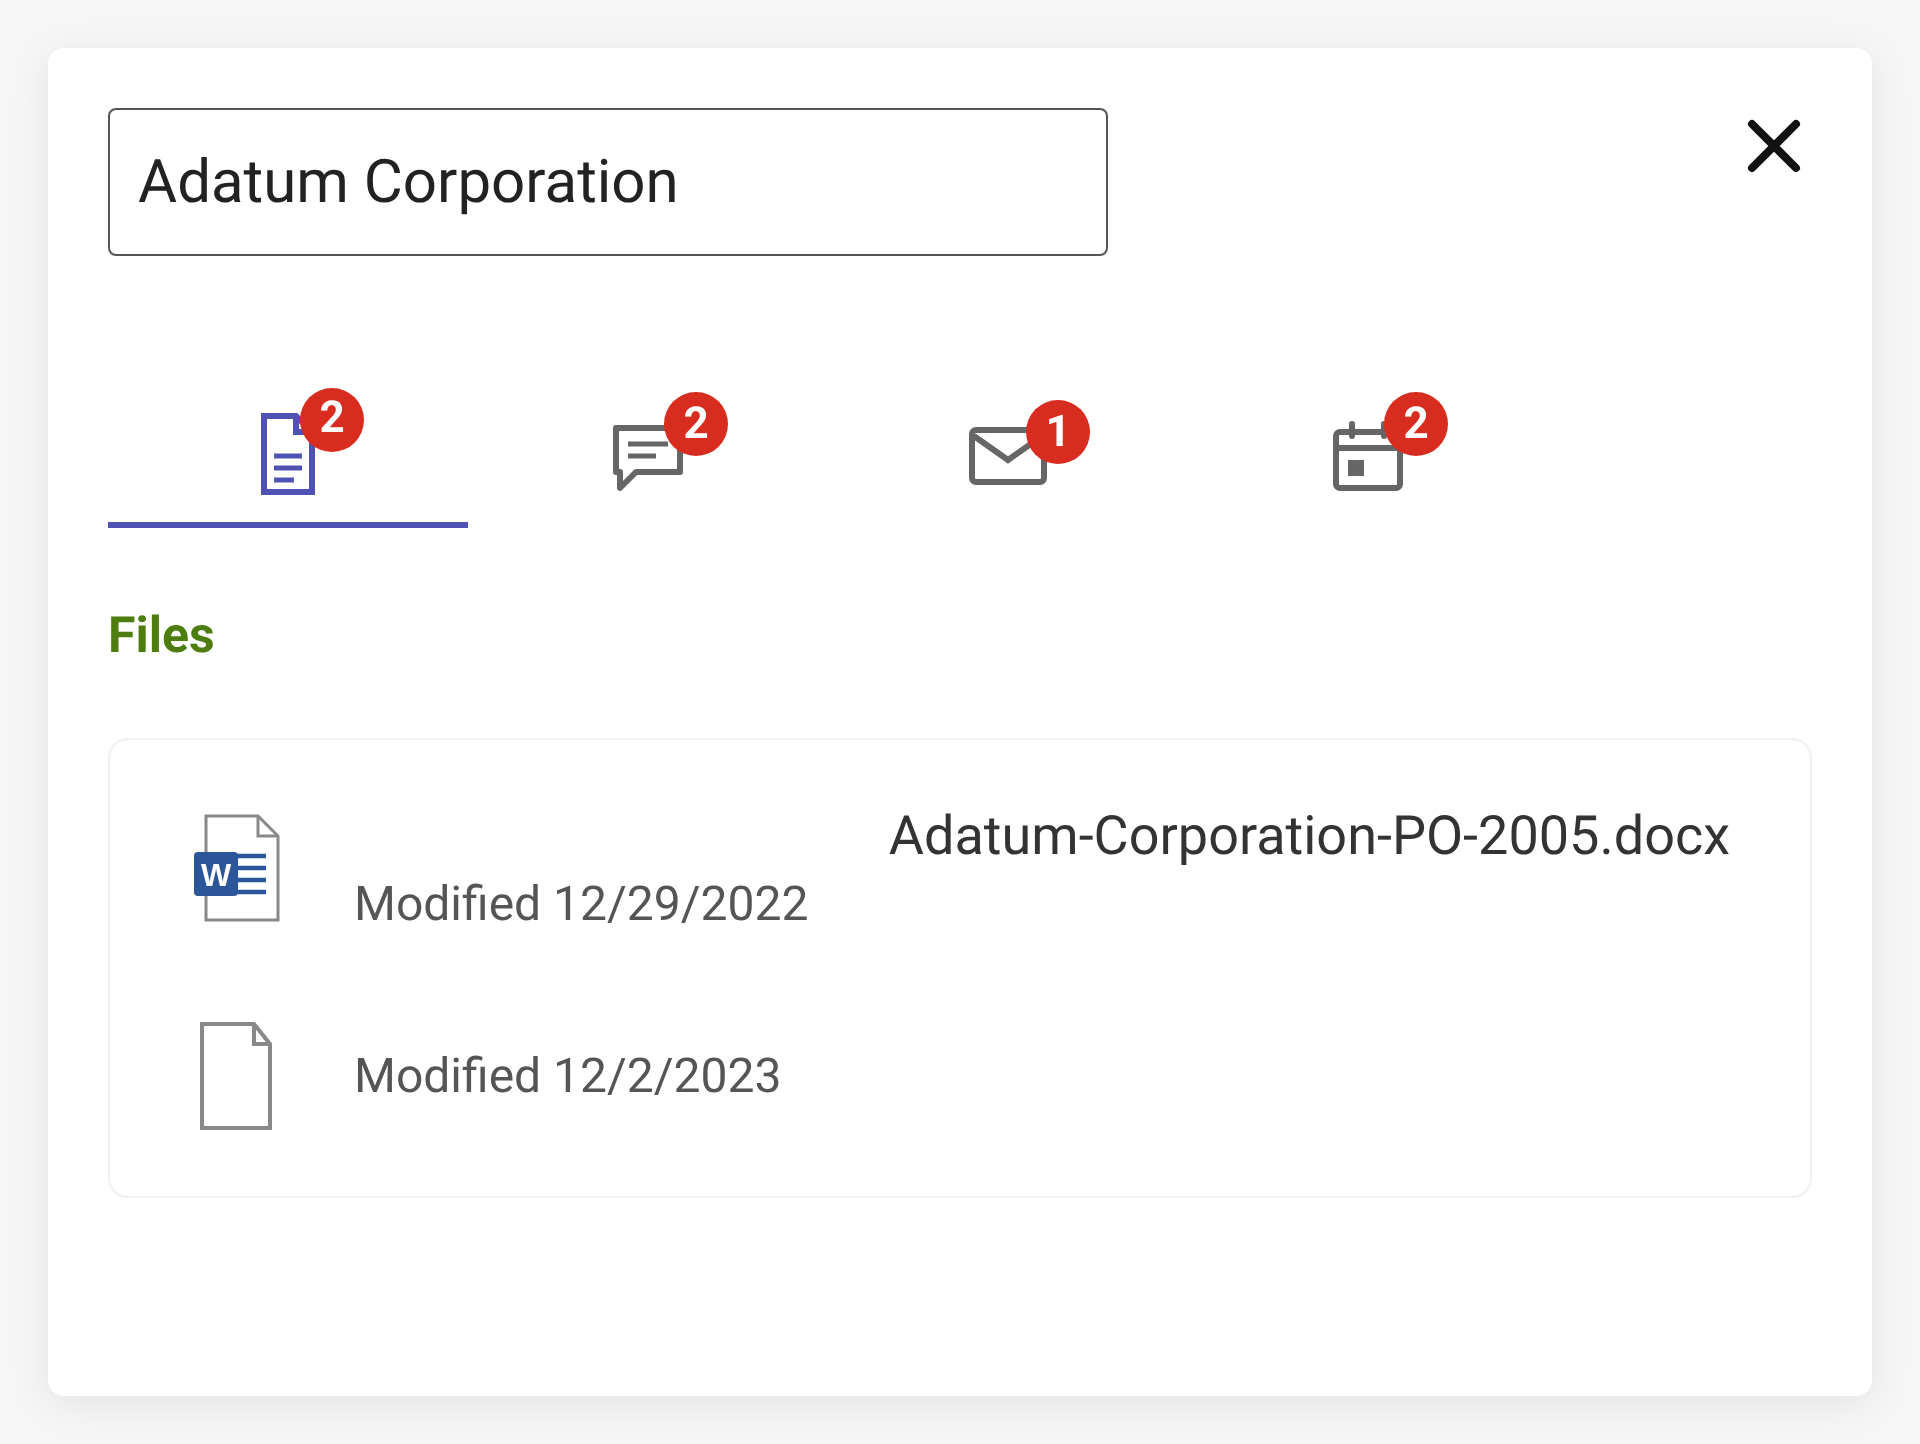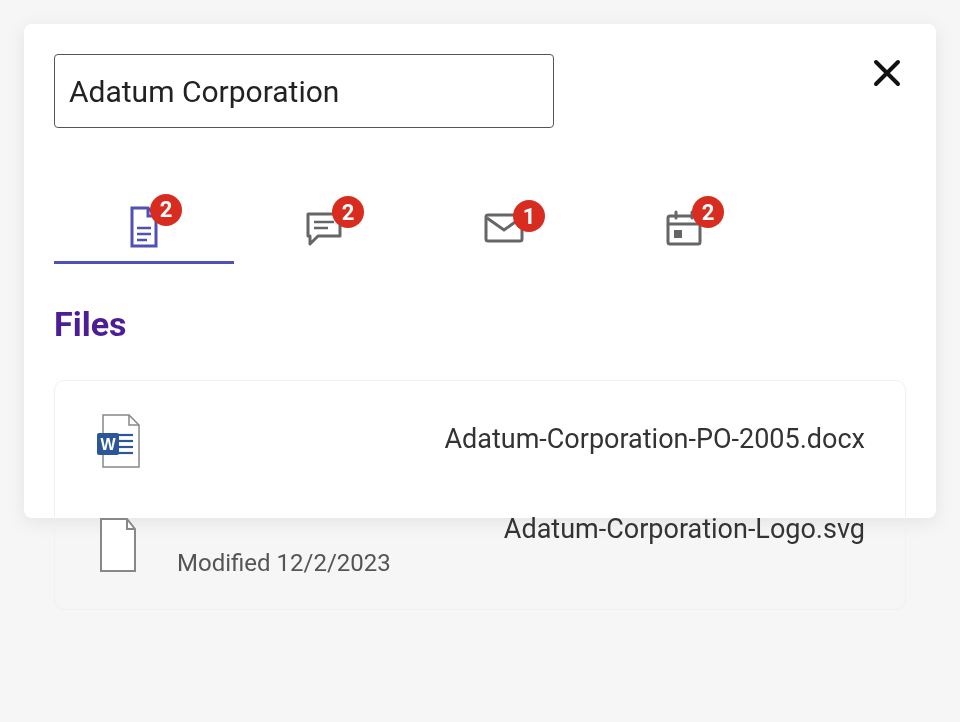--- a/index.html
+++ b/index.html
@@ -9,21 +9,21 @@
       width: 960px;
       height: 722px;
       overflow: hidden;
     }
     .panel {
       background: #ffffff;
       border-radius: 8px;
       box-shadow: 0 4px 20px rgba(0,0,0,0.08);
       margin: 24px 24px 0 24px;
       padding: 30px;
-      height: 494px;
+      height: 674px;
       position: relative;
     }
     .close-button {
       position: absolute;
       top: 34px;
       right: 34px;
       cursor: pointer;
       color: #111;
     }
     .close-button svg { display: block; }
@@ -67,23 +67,23 @@
       border-radius: 50%;
       color: #ffffff;
       font-weight: 700;
       font-size: 22px;
       display: flex;
       align-items: center;
       justify-content: center;
       font-family: inherit;
     }
     .section-heading {
-      font-size: 34px;
+      font-size: 25px;
       font-weight: 700;
-      color: #4c1d95;
+      color: #4d7c0f;
       margin-top: 40px;
     }
     .results-card {
       margin-top: 36px;
       border: 1px solid #f0f0f0;
       border-radius: 10px;
       padding: 10px 0;
     }
     .file-item {
       display: flex;
@@ -196,33 +196,33 @@
             <line x1="20" y1="28" x2="38" y2="28" stroke="#2b579a" stroke-width="2.2"></line>
             <line x1="20" y1="34" x2="38" y2="34" stroke="#2b579a" stroke-width="2.2"></line>
             <line x1="20" y1="40" x2="38" y2="40" stroke="#2b579a" stroke-width="2.2"></line>
             <rect x="2" y="20" width="22" height="22" rx="2" fill="#2b579a"></rect>
             <text x="13" y="37" font-size="16" font-weight="700" fill="#fff" text-anchor="middle" font-family="Arial">W</text>
           </svg>
         </span>
       </div>
       <div class="file-text">
         <div class="file-name">Adatum-Corporation-PO-2005.docx</div>
+        <div class="file-modified"><span class="modlabel">Modified </span><span class="moddate">12/29/2022</span></div>
       </div>
     </div>
 
     <div class="file-item">
       <div class="file-icon">
         <span>
           <svg width="46" height="56" viewBox="0 0 46 56">
             <path d="M6 2 H32 L40 12 V54 H6 Z" fill="#fff" stroke="#888" stroke-width="2"></path>
             <path d="M32 2 V12 H40" fill="none" stroke="#888" stroke-width="2"></path>
           </svg>
         </span>
       </div>
       <div class="file-text">
-        <div class="file-name">Adatum-Corporation-Logo.svg</div>
         <div class="file-modified"><span class="modlabel">Modified </span><span class="moddate">12/2/2023</span></div>
       </div>
     </div>
 
   </div>
 
 </div>
 
 </body></html>

